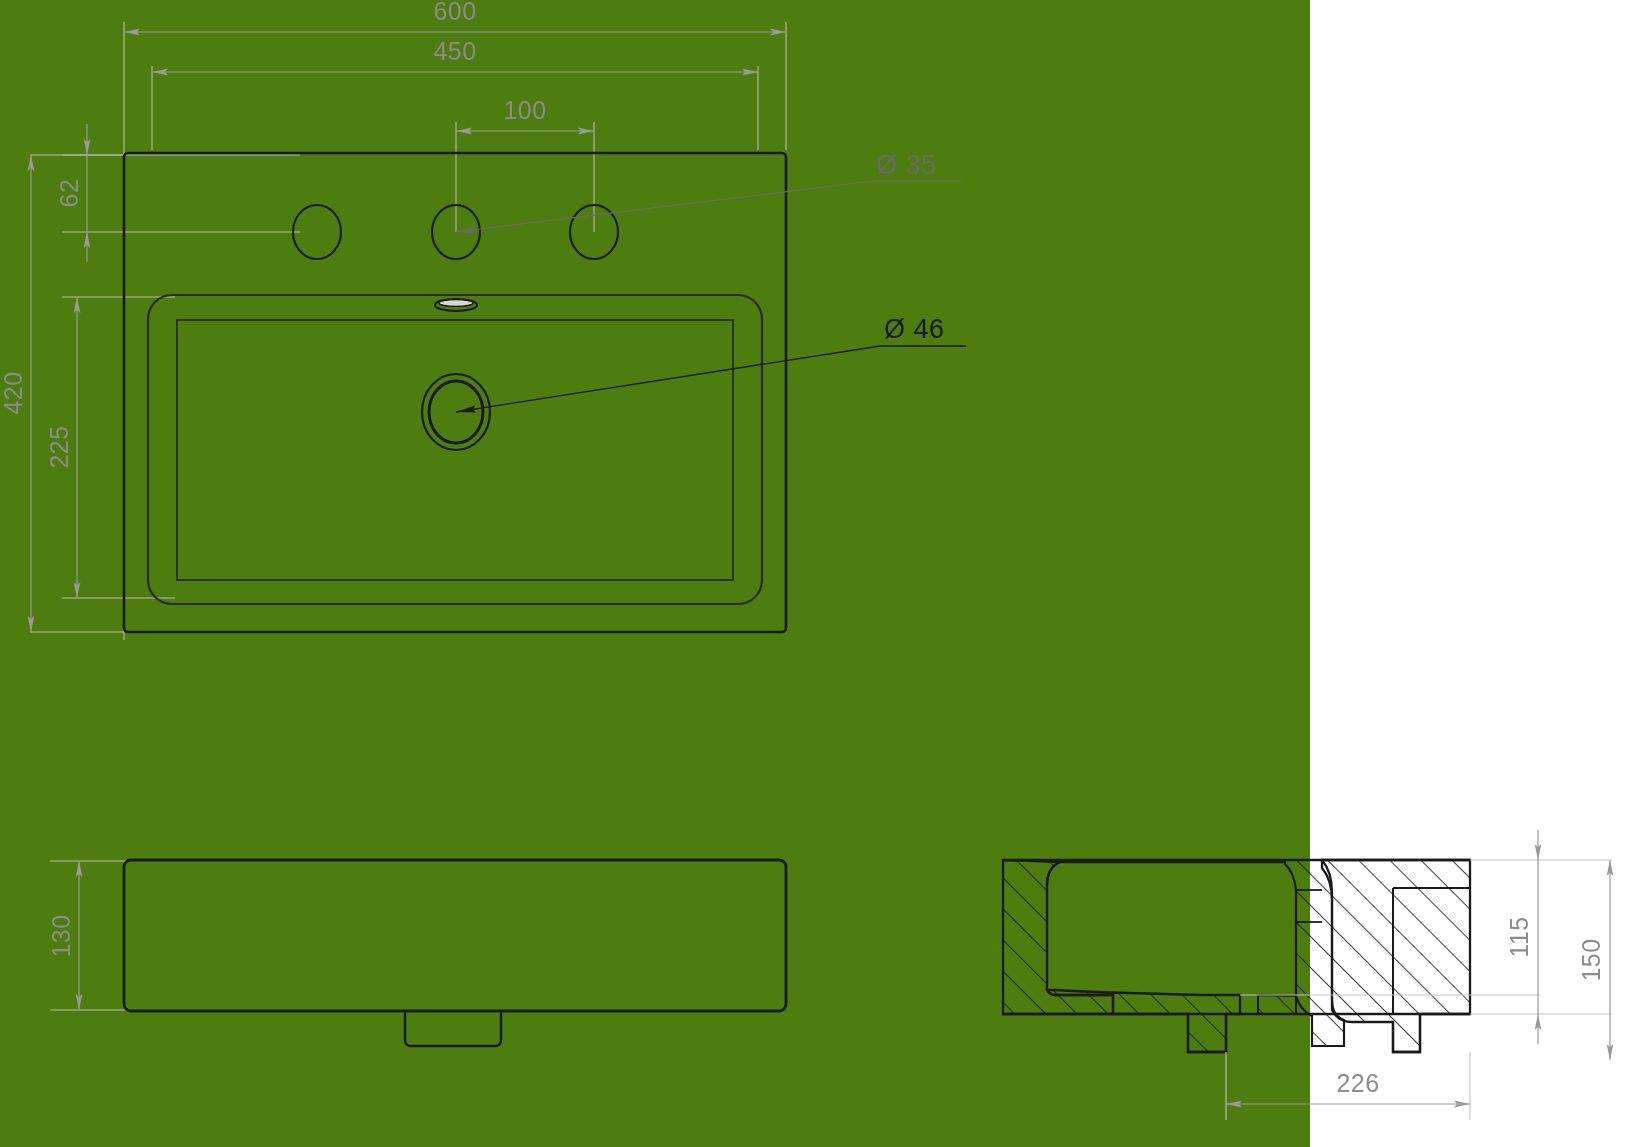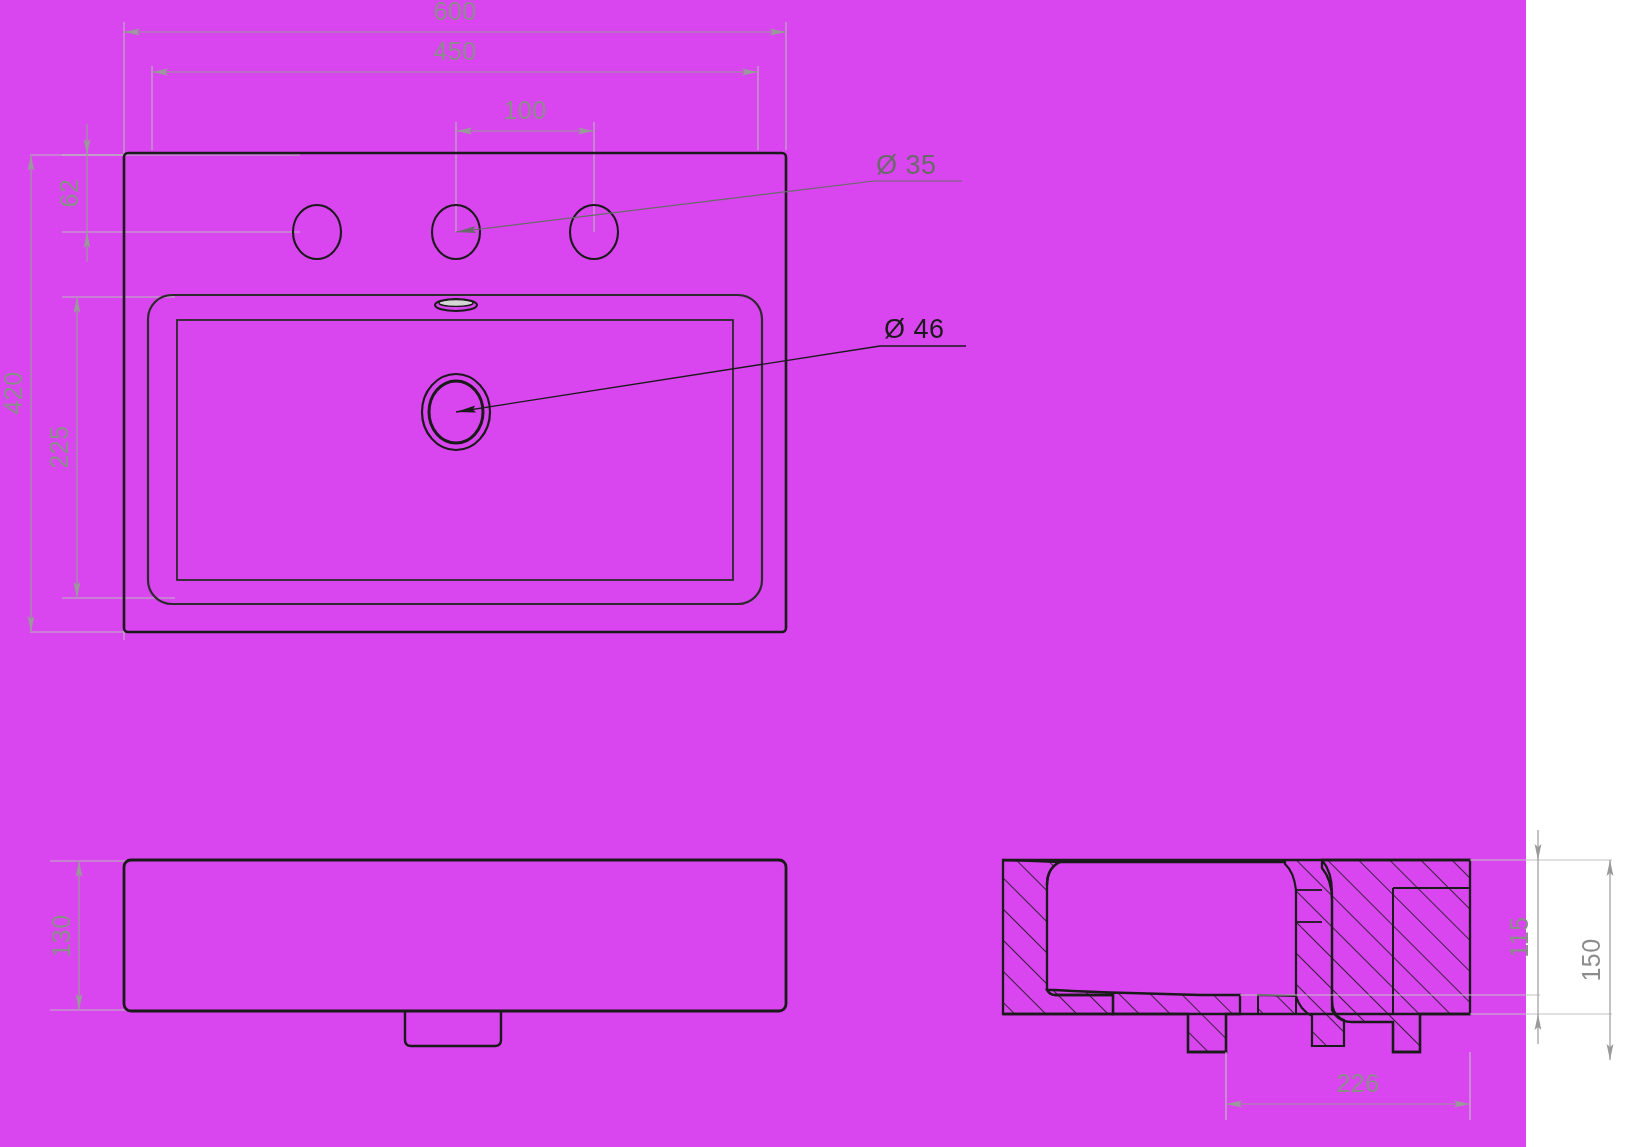--- a/index.html
+++ b/index.html
@@ -8,23 +8,23 @@
     background: #ffffff;
   }
   body {
     width: 1641px;
     height: 1147px;
     overflow: hidden;
     font-family: "Liberation Sans", sans-serif;
   }
   #drawing-root {
     position: relative;
-    width: 1526px;
+    width: 1310px;
     height: 1147px;
-    background: #d946ef;
+    background: #4d7c0f;
   }
   svg#cad {
     display: block;
     width: 1641px;
     height: 1147px;
   }
   .dim-text {
     font-family: "Liberation Sans", sans-serif;
     font-size: 25px;
     fill: #8c8c8c;

